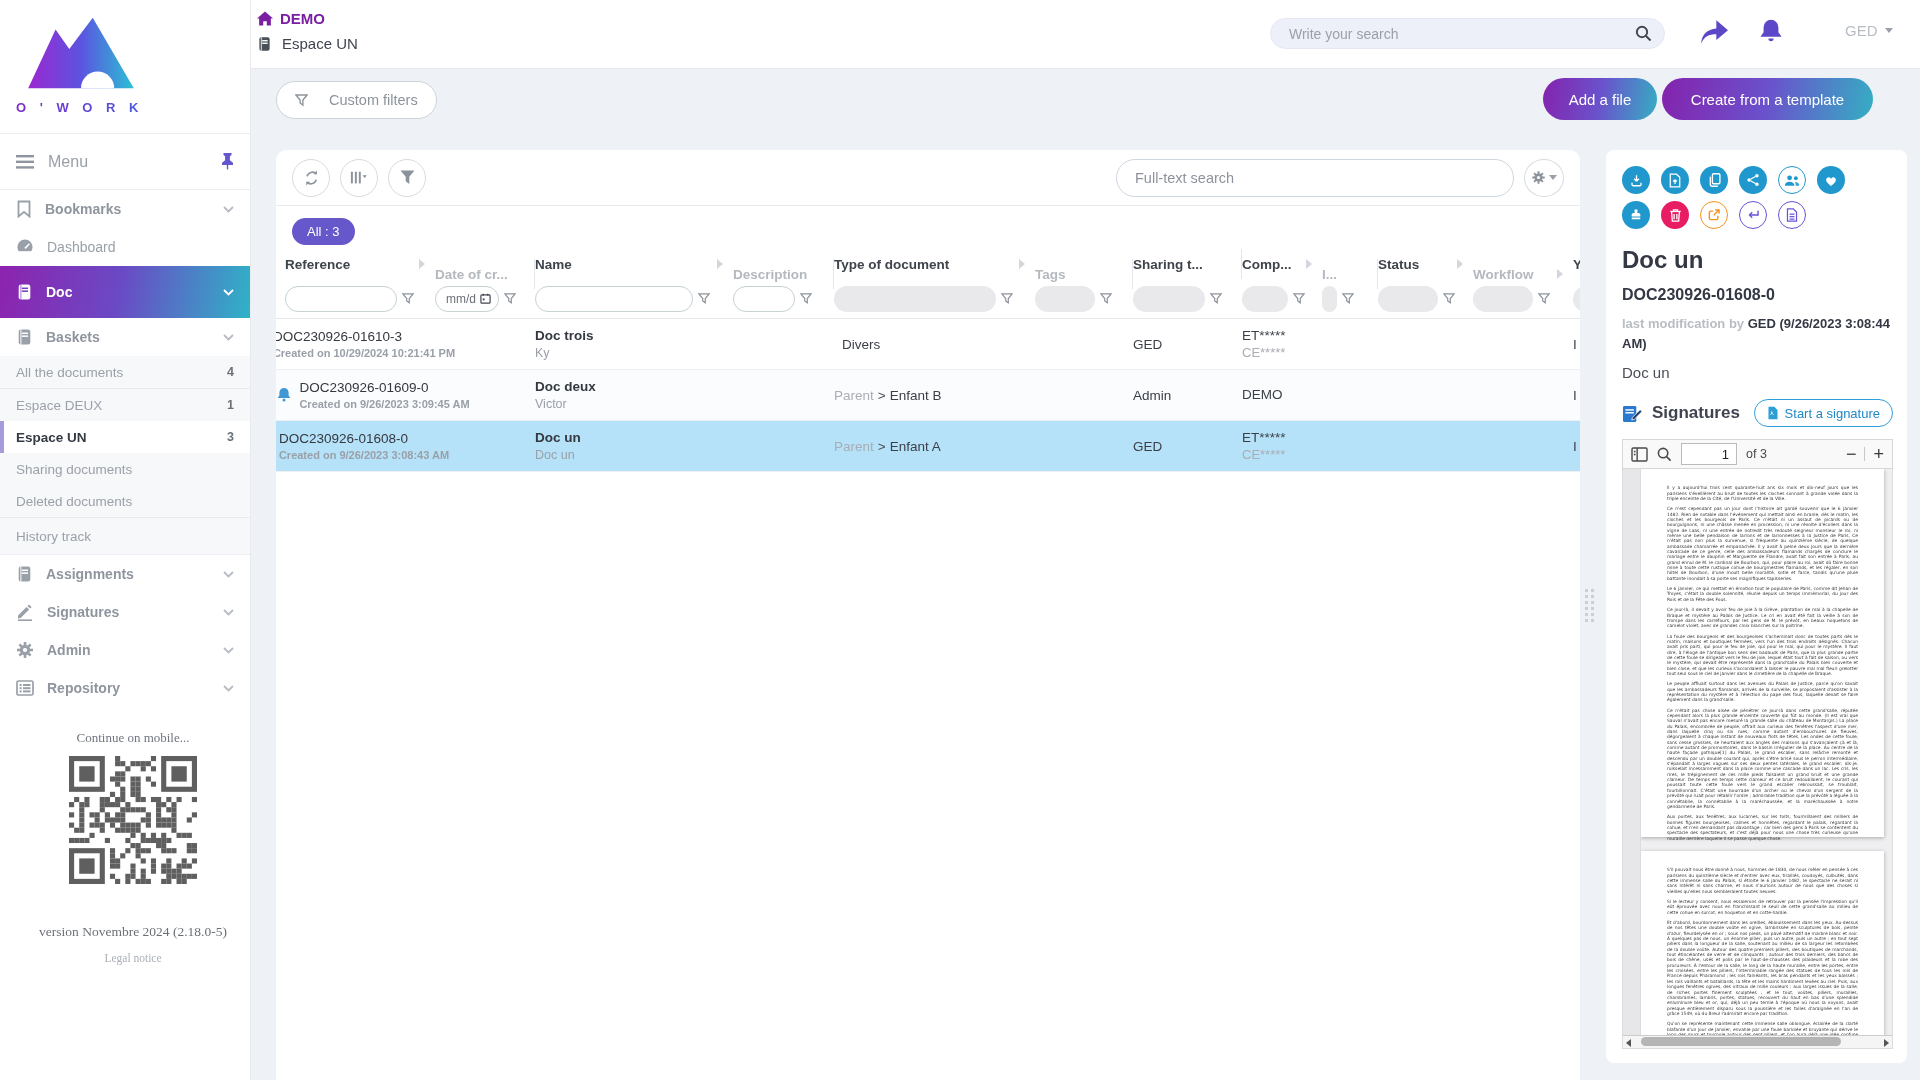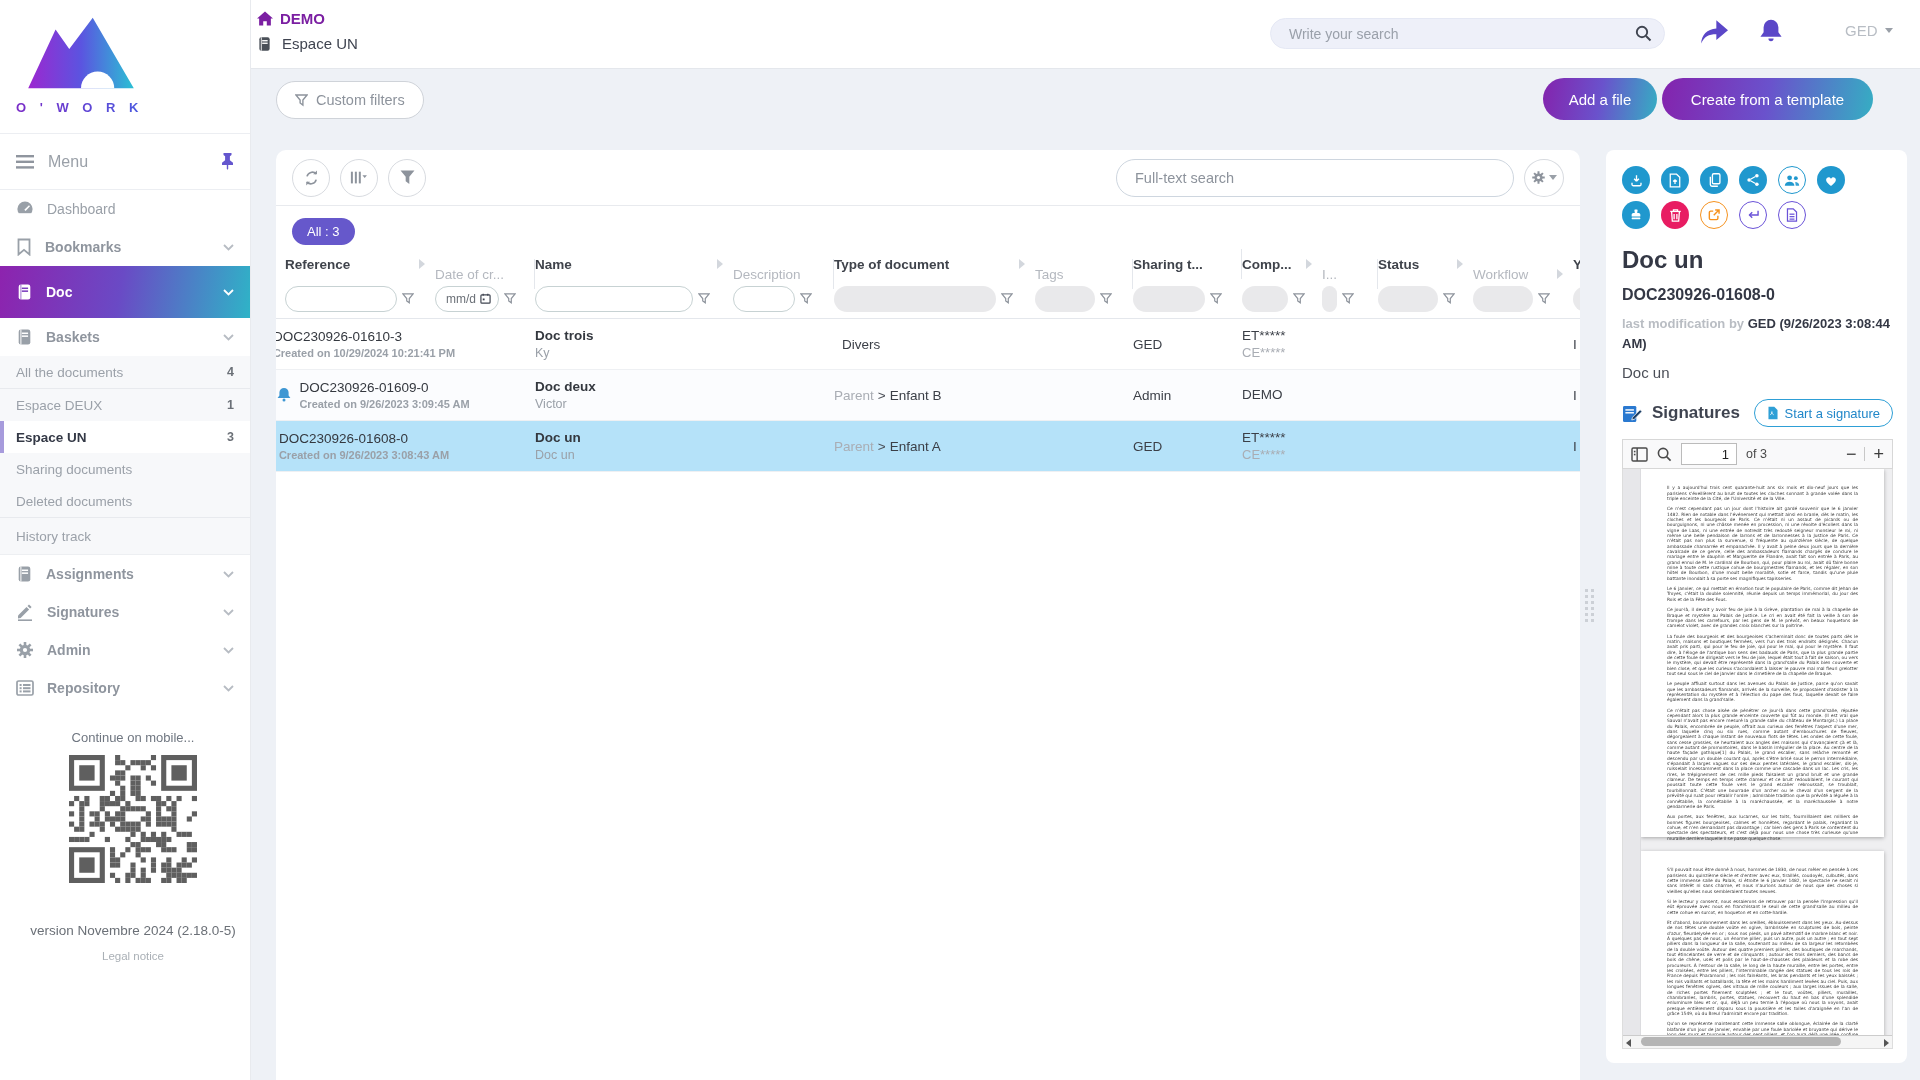--- a/index.html
+++ b/index.html
@@ -19,41 +19,41 @@
   .pin { margin-left:auto; color:#6456ce; }
   .nav-item { height:38px; display:flex; align-items:center; padding:0 16px; gap:13px; color:#8f959e; font-weight:600; font-size:14px; cursor:pointer; }
   .nav-item.plain { font-weight:400; color:#9aa0a8; }
   .nav-item .chev { margin-left:auto; }
   .nav-doc { height:52px; background:linear-gradient(100deg,#8d23ae,#6a4ac5 48%,#2fb3c7); color:#fff; font-weight:700; }
   .sub-list { background:#f7f8fa; border-bottom:1px solid #edeff2; }
   .sub-item { height:32px; display:flex; align-items:center; padding:0 16px; font-size:13.5px; color:#9ba1a9; cursor:pointer; }
   .sub-item .cnt { margin-left:auto; color:#6b7077; font-size:12.5px; font-weight:700; }
   .sub-item.active { background:#fff; border-left:4px solid #a79bdc; padding-left:12px; font-weight:700; color:#343946; }
   .sub-div { border-top:1px solid #e8eaee; }
-  .mobile-block { position:absolute; top:730px; left:16px; right:0; text-align:center; }
+  .mobile-block { position:absolute; top:730px; left:16px; right:0; text-align:center;font-family:Liberation Serif, serif; }
   .mobile-label { font-size:13px; color:#6f7680; }
   #qr { margin:10px auto 0; }
   .version { margin-top:40px; font-size:13.5px; color:#6b7077; }
   .legal { margin-top:12px; font-size:11.5px; color:#aab0b6; }
 
   
   .topbar { position:absolute; left:251px; top:0; width:1669px; height:69px; background:#fff; border-bottom:1px solid #e4e7ec; z-index:2; }
   .crumb-root { position:absolute; left:6px; top:10px; display:flex; align-items:center; gap:7px; color:#7b1fa2; font-weight:700; font-size:15px; cursor:pointer; }
   .crumb-space { position:absolute; left:6px; top:35px; display:flex; align-items:center; gap:10px; color:#3f4450; font-size:15px; cursor:pointer; }
   .g-search { position:absolute; left:1019px; top:18px; width:395px; height:31px; background:#eef0f9; border:1px solid #e5e8f4; border-radius:16px; }
   .g-search input { width:100%; height:100%; background:transparent; border:none; outline:none; padding:0 38px 0 18px; font-size:14px; font-family:inherit; color:#3f4450; }
   .g-search input::placeholder { color:#9aa0aa; }
   .g-search .mag { position:absolute; right:12px; top:6px; color:#3f4450; }
   .ic-share { position:absolute; left:1449px; top:20px; color:#5b47c8; cursor:pointer; }
   .ic-bell  { position:absolute; left:1508px; top:18px; color:#5b47c8; cursor:pointer; }
   .user-menu { position:absolute; left:1594px; top:22px; display:flex; align-items:center; gap:7px; color:#b8bdc4; font-size:15px; cursor:pointer; }
   .caret { width:0; height:0; border-left:4.5px solid transparent; border-right:4.5px solid transparent; border-top:5px solid #9aa0a8; }
 
   
-  .btn-filters { position:absolute; left:276px; top:81px; height:38px; padding:0 18px; display:flex; align-items:center; gap:8px;
+  .btn-filters { position:absolute; left:276px; top:81px; height:38px; padding:0 18px; display:flex; align-items:center; gap:21px;
                  background:#fff; border:1px solid #cfd3d9; border-radius:19px; color:#8d939c; font-size:14.5px; cursor:pointer; }
   .btn-grad { position:absolute; top:78px; height:42px; border:none; border-radius:21px; color:#fff; font-size:15px; font-family:inherit;
               background:linear-gradient(100deg,#8423ad,#6a52cc 50%,#35aec3); cursor:pointer; padding:0 24px; }
   .btn-add { left:1543px; width:114px; }
   .btn-create { left:1662px; width:211px; }
 
   
   .main-card { position:absolute; left:276px; top:150px; width:1304px; height:1073px; background:#fff; border-radius:10px; display:flex; flex-direction:column; }
   .list-toolbar { height:56px; border-bottom:1px solid #e8eaee; display:flex; align-items:center; padding:0 16px; gap:10px; }
   .circle-btn { width:38px; height:38px; border:1px solid #d8dbe0; border-radius:50%; background:#fff; display:flex; align-items:center; justify-content:center; color:#8d939c; cursor:pointer; }
@@ -64,21 +64,21 @@
   .chip { display:inline-flex; align-items:center; height:27px; padding:0 15px; background:#6658cb; color:#fff; border-radius:14px; font-size:13px; cursor:pointer; }
   .table-clip { flex:1; overflow:hidden; }
   .table-inner { width:1400px; }
   .thead, .frow, .row { display:flex; }
   .gutter { width:9px; flex:none; }
   .c-ref{width:150px;flex:none} .c-date{width:100px;flex:none} .c-name{width:198px;flex:none} .c-desc{width:101px;flex:none}
   .c-type{width:201px;flex:none} .c-tags{width:98px;flex:none} .c-assigned{width:109px;flex:none} .c-comp{width:80px;flex:none}
   .c-i{width:56px;flex:none} .c-status{width:95px;flex:none} .c-workflow{width:100px;flex:none} .c-y{width:103px;flex:none}
   .thead { height:30px; align-items:center;justify-content:flex-end; }
   .th { display:flex; align-items:center; font-size:13.5px; font-weight:700; color:#3f434b; height:100%; padding-right:4px; cursor:pointer; }
-  .th.muted { color:#b4b8bf; font-weight:400;margin-top:20px; }
+  .th.muted { color:#b4b8bf; font-weight:700;margin-top:20px; }
   .th.bdr { border-right:1px solid #e4e7ec; }
   .tri { width:0; height:0; border-left:6px solid #d3d7dd; border-top:5px solid transparent; border-bottom:5px solid transparent; margin-left:auto; margin-right:6px; }
   .frow { height:40px; align-items:center; border-bottom:1px solid #e4e7ec; }
   .fcell { display:flex; align-items:center; gap:5px; height:100%; padding-right:6px; }
   .fi { height:26px; border:1px solid #c7d2d3; border-radius:13px; background:#fff; font-family:inherit; font-size:12px; padding:0 10px; outline:none; min-width:0; color:#3f4450; }
   .fi::placeholder { color:#6b7077; }
   .fp { height:26px; background:#e9e9eb; border-radius:13px; }
   .fun { flex:none; color:#8d939c; }
   .datewrap { position:relative; display:flex; align-items:center;justify-content:center; }
   .datewrap .cal { position:absolute; right:8px; color:#3f4450; pointer-events:none; }
@@ -171,36 +171,36 @@
       </svg>
     <span class="menu-label">Menu</span>
     <span class="pin">
       <svg width="13" height="17" viewBox="0 0 13 17" fill="currentColor">
           <path d="M2.5 0h8v2l-1.6 1.2v4L12 9.8V12H1V9.8l3.1-2.6v-4L2.5 2z"></path>
           <path d="M5.8 12h1.4v3.4l-.7 1.6-.7-1.6z"></path>
         </svg>
     </span>
   </div>
 
+  <div class="nav-item">
+    <svg width="16" height="18" viewBox="0 0 16 18">
+        <path d="M2.5 1.5h11v15l-5.5-4.6L2.5 16.5z" fill="none" stroke="#99a0a8" stroke-width="1.8"></path>
+      </svg>
+    <span>Bookmarks</span>
+    <svg class="chev" width="11" height="7" viewBox="0 0 11 7">
+        <polyline points="1,1 5.5,5.5 10,1" fill="none" stroke="#b7bcc3" stroke-width="1.8"></polyline>
+      </svg>
+  </div>
   <div class="nav-item plain">
     <svg width="18" height="18" viewBox="0 0 18 18">
         <circle cx="9" cy="9" r="7.6" fill="#99a0a8"></circle>
         <rect x="3" y="13.2" width="12" height="4" fill="#fff"></rect>
         <path d="M8.3 9.8 L13 5.2 l1 1 L9.6 11z" fill="#fff"></path>
       </svg>
     <span>Dashboard</span>
-  </div>
-  <div class="nav-item">
-    <svg width="16" height="18" viewBox="0 0 16 18">
-        <path d="M2.5 1.5h11v15l-5.5-4.6L2.5 16.5z" fill="none" stroke="#99a0a8" stroke-width="1.8"></path>
-      </svg>
-    <span>Bookmarks</span>
-    <svg class="chev" width="11" height="7" viewBox="0 0 11 7">
-        <polyline points="1,1 5.5,5.5 10,1" fill="none" stroke="#b7bcc3" stroke-width="1.8"></polyline>
-      </svg>
   </div>
   <div class="nav-item nav-doc">
     <svg width="17" height="18" viewBox="0 0 19 20">
         <rect x="3" y="1.5" width="13" height="17" rx="2.5" fill="#fff"></rect>
         <rect x="6.5" y="5" width="7" height="1.7" fill="#7a3bbd"></rect>
         <rect x="6.5" y="8.2" width="7" height="1.7" fill="#7a3bbd"></rect>
         <rect x="4.8" y="1.5" width="1.3" height="17" fill="#7a3bbd" opacity=".6"></rect>
       </svg>
     <span>Doc</span>
     <svg class="chev" width="11" height="7" viewBox="0 0 11 7">

